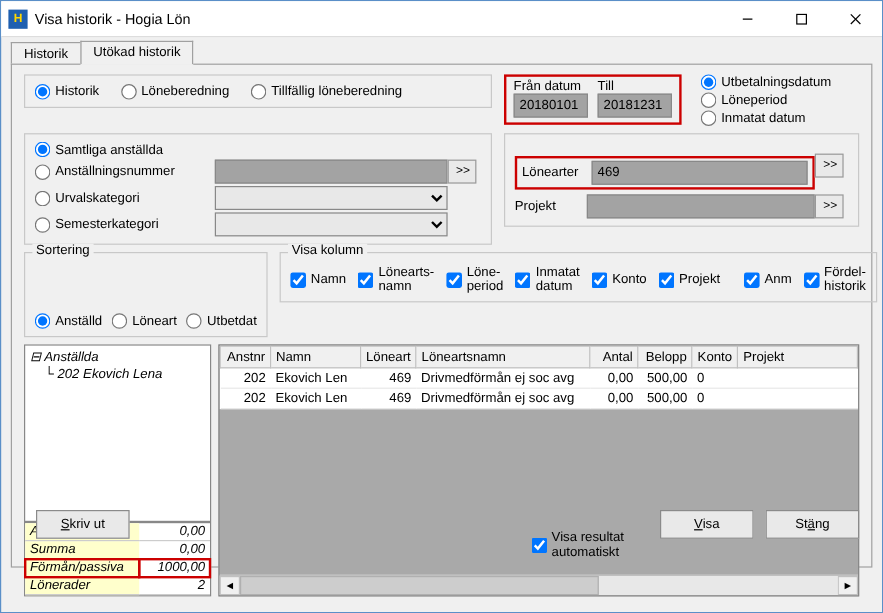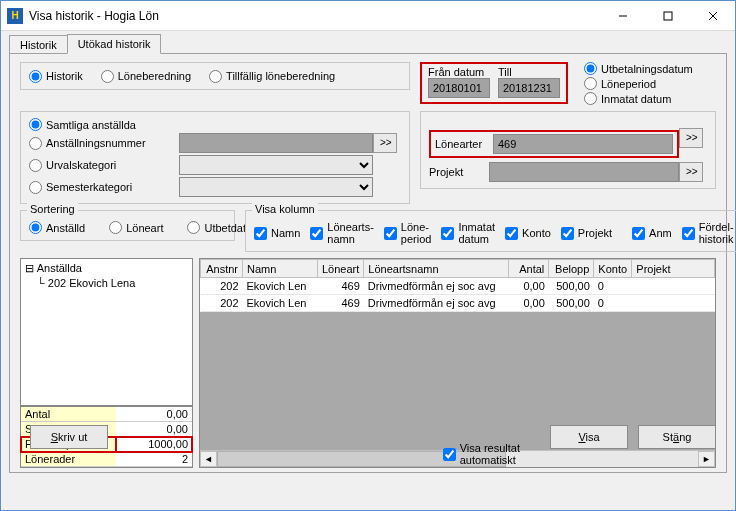--- a/index.html
+++ b/index.html
@@ -28,21 +28,21 @@
   .dropdown { background:#e8e8e8; border:1px solid #888; height:20px; }
   .smallbtn { width:24px; height:20px; border:1px solid #999; background:#e9e9e9; text-align:center; line-height:16px; font-size:10px; }
 
   .redbox { border:2px solid #c00 !important; }
 
   .fieldset-title { position:absolute; top:-8px; left:6px; background:#f0f0f0; padding:0 3px; font-size:11px; }
 
   .sortgroup, .kolgroup { border:1px solid #c8c8c8; padding:10px 8px 6px 8px; position:relative; }
 
   .lower { display:flex; gap:6px; margin-top:6px; height:210px; }
-  .treecol { width:173px; display:flex; flex-direction:column; }
+  .treecol { width:156px; display:flex; flex-direction:column;font-style:italic; }
   .tree { flex:1; border:1px solid #888; background:#fff; padding:2px; overflow:auto; }
   .treeitem { padding:1px 2px; }
   .treechild { padding:1px 2px 1px 14px; }
 
   .summary { border:1px solid #888; background:#fff; }
   .summary table { width:100%; border-collapse:collapse; }
   .summary td { padding:1px 4px; border-bottom:1px solid #ccc; height:14px; }
   .summary td:first-child { background:#ffffcc; width:95px; }
   .summary td:last-child { text-align:right; }
   .summary tr.hl td { outline:2px solid #c00; outline-offset:-1px; }
@@ -185,21 +185,21 @@
               <input class="inputbox" style="width: 100%;" value="">
               <button class="smallbtn">&gt;&gt;</button>
             </div>
           </div>
         </div>
       </div>
 
       <div class="row" style="margin-top:6px;">
         <div class="sortgroup" style="width:215px;">
           <div class="fieldset-title">Sortering</div>
-          <div style="display:flex; gap:24px;">
+          <div style="display:flex; gap:8px;margin-top:40px;">
             <label class="radio">
                 <input type="radio" checked="" style="">
                 <span>Anställd</span>
               </label>
             <label class="radio">
                 <input type="radio" style="">
                 <span>Löneart</span>
               </label>
             <label class="radio">
                 <input type="radio" style="">

